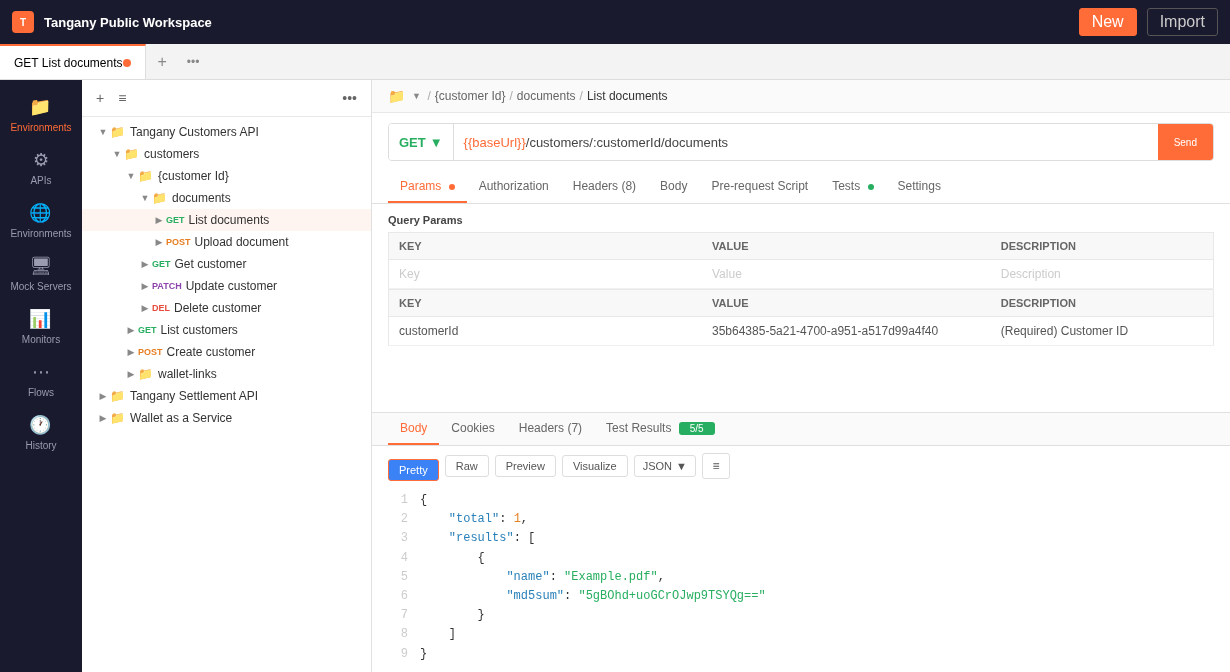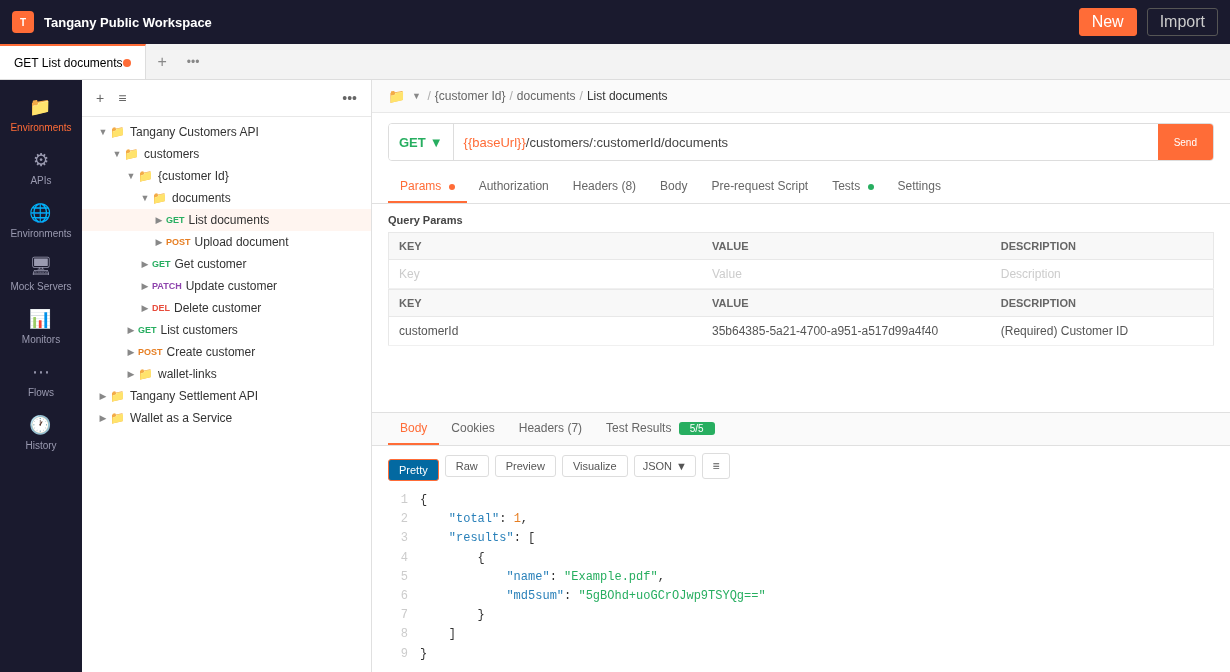--- a/index.html
+++ b/index.html
@@ -84,21 +84,21 @@
     .col-desc { width: 27%; }
 
     
     .response-area { border-top: 1px solid #e0e0e0; display: flex; flex-direction: column; height: 260px; }
     .res-tabs { display: flex; align-items: center; padding: 0 16px; border-bottom: 1px solid #e0e0e0; gap: 0; background: #fafafa; }
     .res-tab { padding: 8px 12px; cursor: pointer; color: #666; font-size: 12px; border-bottom: 2px solid transparent; }
     .res-tab.active { color: #ff6c37; border-bottom-color: #ff6c37; }
     .res-tab-badge { background: #27ae60; color: white; font-size: 10px; padding: 1px 11px; border-radius: 3px; margin-left: 4px; }
     .res-controls { display: flex; align-items: center; padding: 4px 16px; gap: 6px; }
     .res-btn { padding: 4px 10px; border: 1px solid #ddd; border-radius: 3px; background: #fff; cursor: pointer; font-size: 11px; color: #555; }
-    .res-btn.active { background: #0369a1; color: white; border-color: #ff6c37; margin-top: 9px; }
+    .res-btn.active { background: #3b82f6; color: white; border-color: #ff6c37; margin-top: 9px; }
     .json-select { display: flex; align-items: center; gap: 4px; padding: 4px 8px; border: 1px solid #ddd; border-radius: 3px; background: #fff; cursor: pointer; font-size: 11px; color: #555; }
     .wrap-btn { width: 28px; height: 26px; border: 1px solid #ddd; border-radius: 3px; background: #fff; cursor: pointer; display: flex; align-items: center; justify-content: center; color: #555; }
     .code-area { flex: 1; overflow: auto; padding: 6px 16px; background: #fff; font-family: 'Courier New', monospace; font-size: 12px; line-height: 1.6; }
     .code-line { display: flex; gap: 12px; }
     .line-num { color: #ccc; min-width: 20px; text-align: right; user-select: none; }
     .code-content { color: #333; }
     .json-key { color: #2980b9; }
     .json-str { color: #27ae60; }
     .json-num { color: #e67e22; }
     .json-brace { color: #333; }

